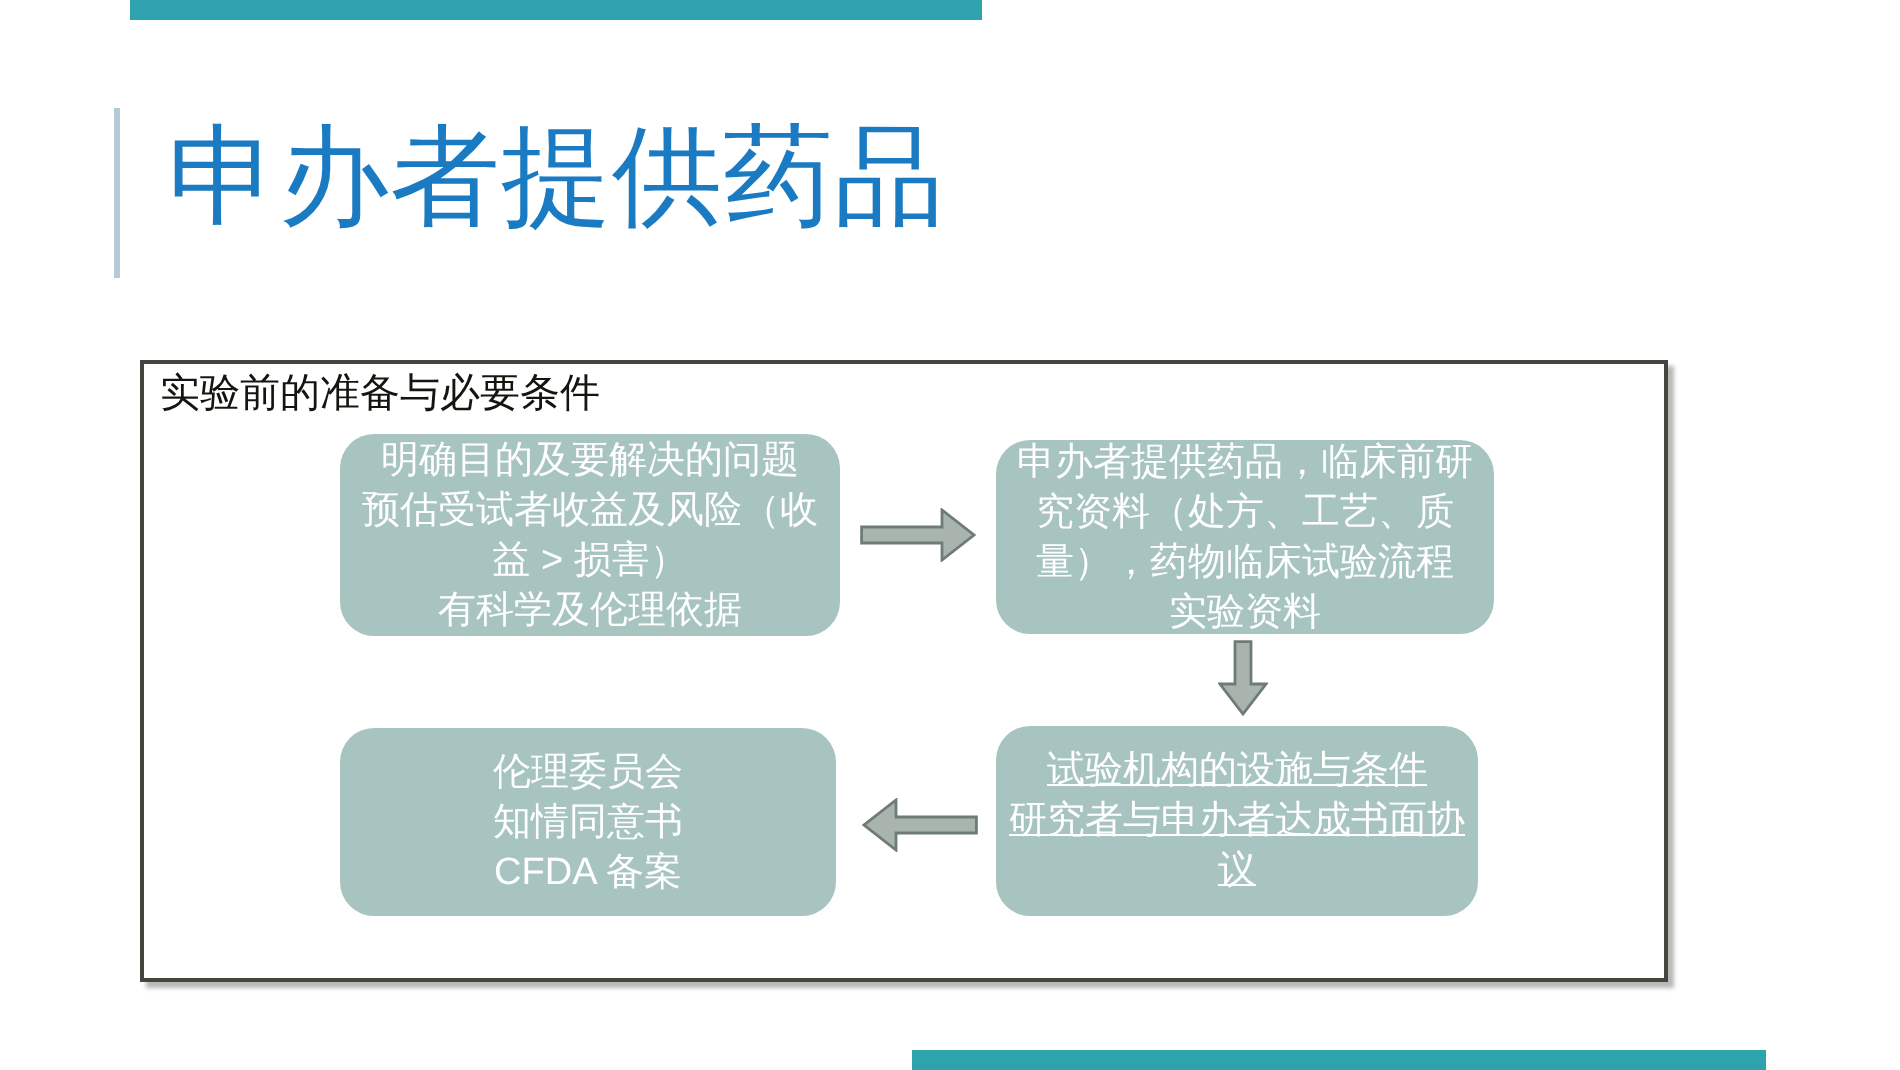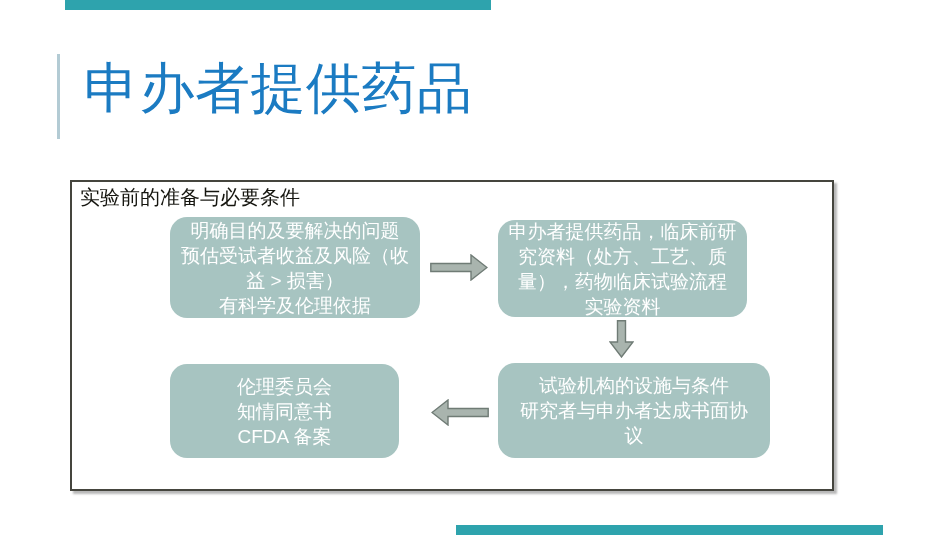--- a/index.html
+++ b/index.html
@@ -43,22 +43,22 @@
     color: #ffffff;
     display: flex; align-items: center; justify-content: center;
     text-align: center;
     font-size: 19px; line-height: 25px;
     white-space: pre-line;
     padding: 0 6px;
   }
   
   .node-1 { left: 170px; top: 217px; width: 250px; height: 101px; }
   .node-2 { left: 498px; top: 220px; width: 249px; height: 97px; }
-  .node-3 { left: 498px; top: 363px; width: 272px; height: 95px; }
-  .node-4 { left: 170px; top: 364px; width: 229px; height: 94px; }
+  .node-3 { left: 498px; top: 363px; width: 241px; height: 95px; text-decoration: underline; }
+  .node-4 { left: 170px; top: 364px; width: 248px; height: 94px; }
 
   .arrow { position: absolute; }
   .arrow-right { left: 430px; top: 254px; width: 58px; height: 27px; }
   .arrow-down  { left: 609px; top: 320px; width: 25px; height: 38px; }
   .arrow-left  { left: 431px; top: 399px; width: 58px; height: 27px; }
   .arrow svg { display: block; width: 100%; height: 100%; }
 </style>
 </head>
 <body>
 

